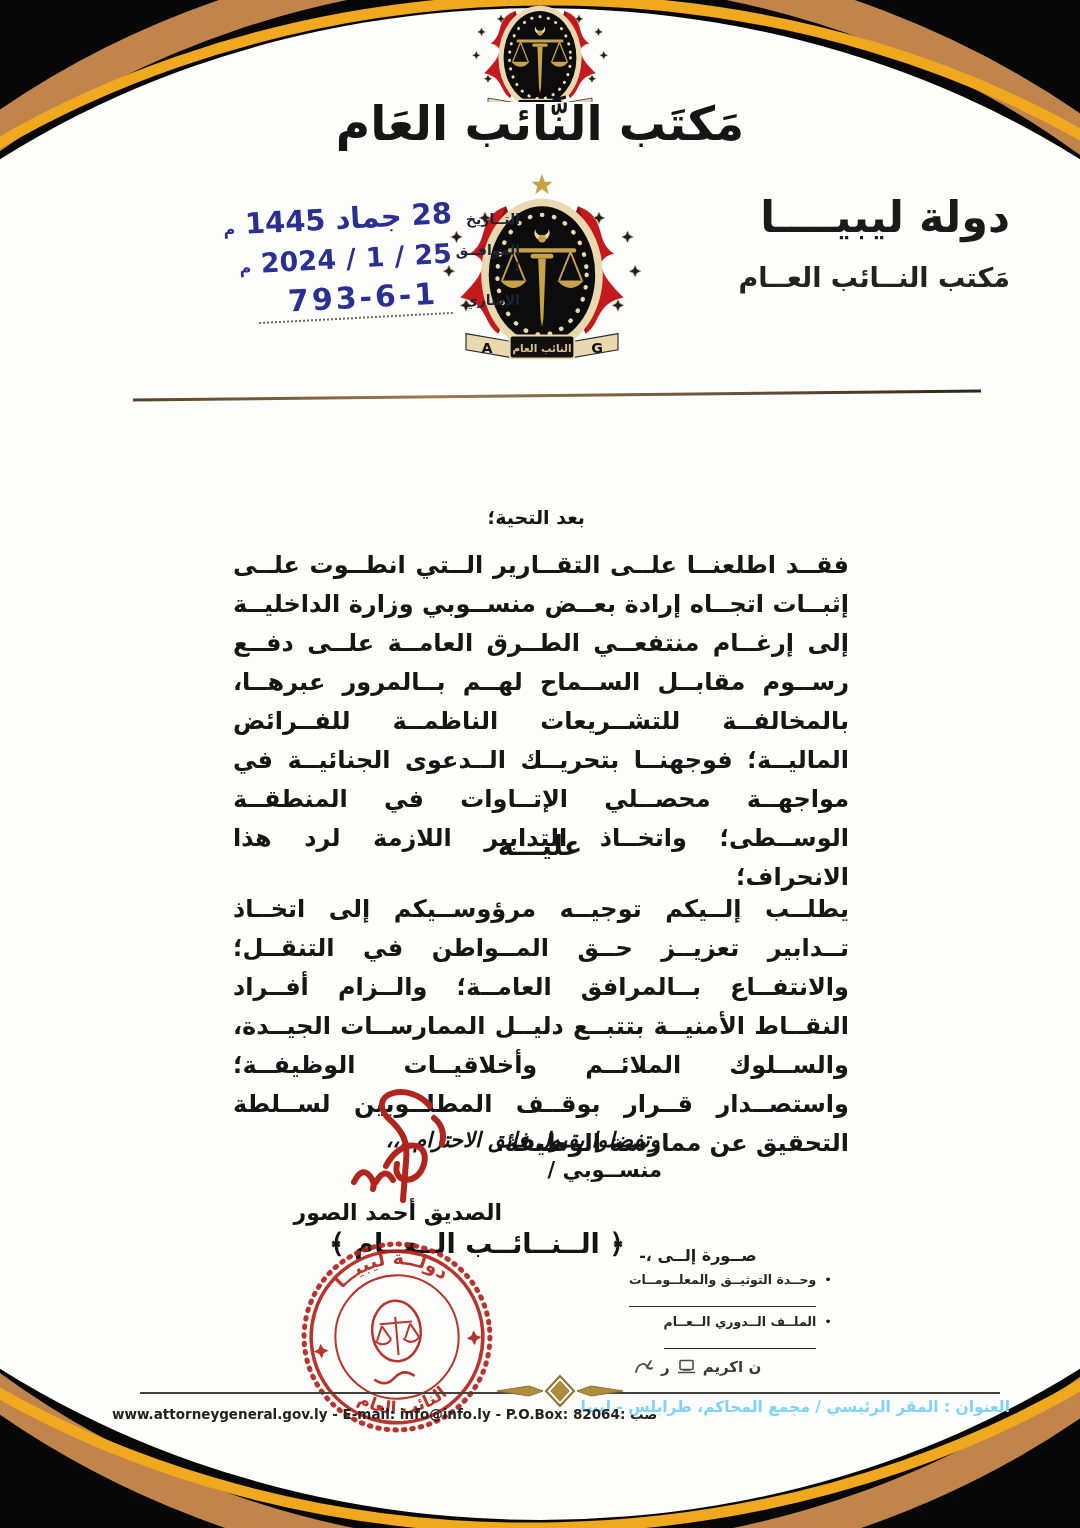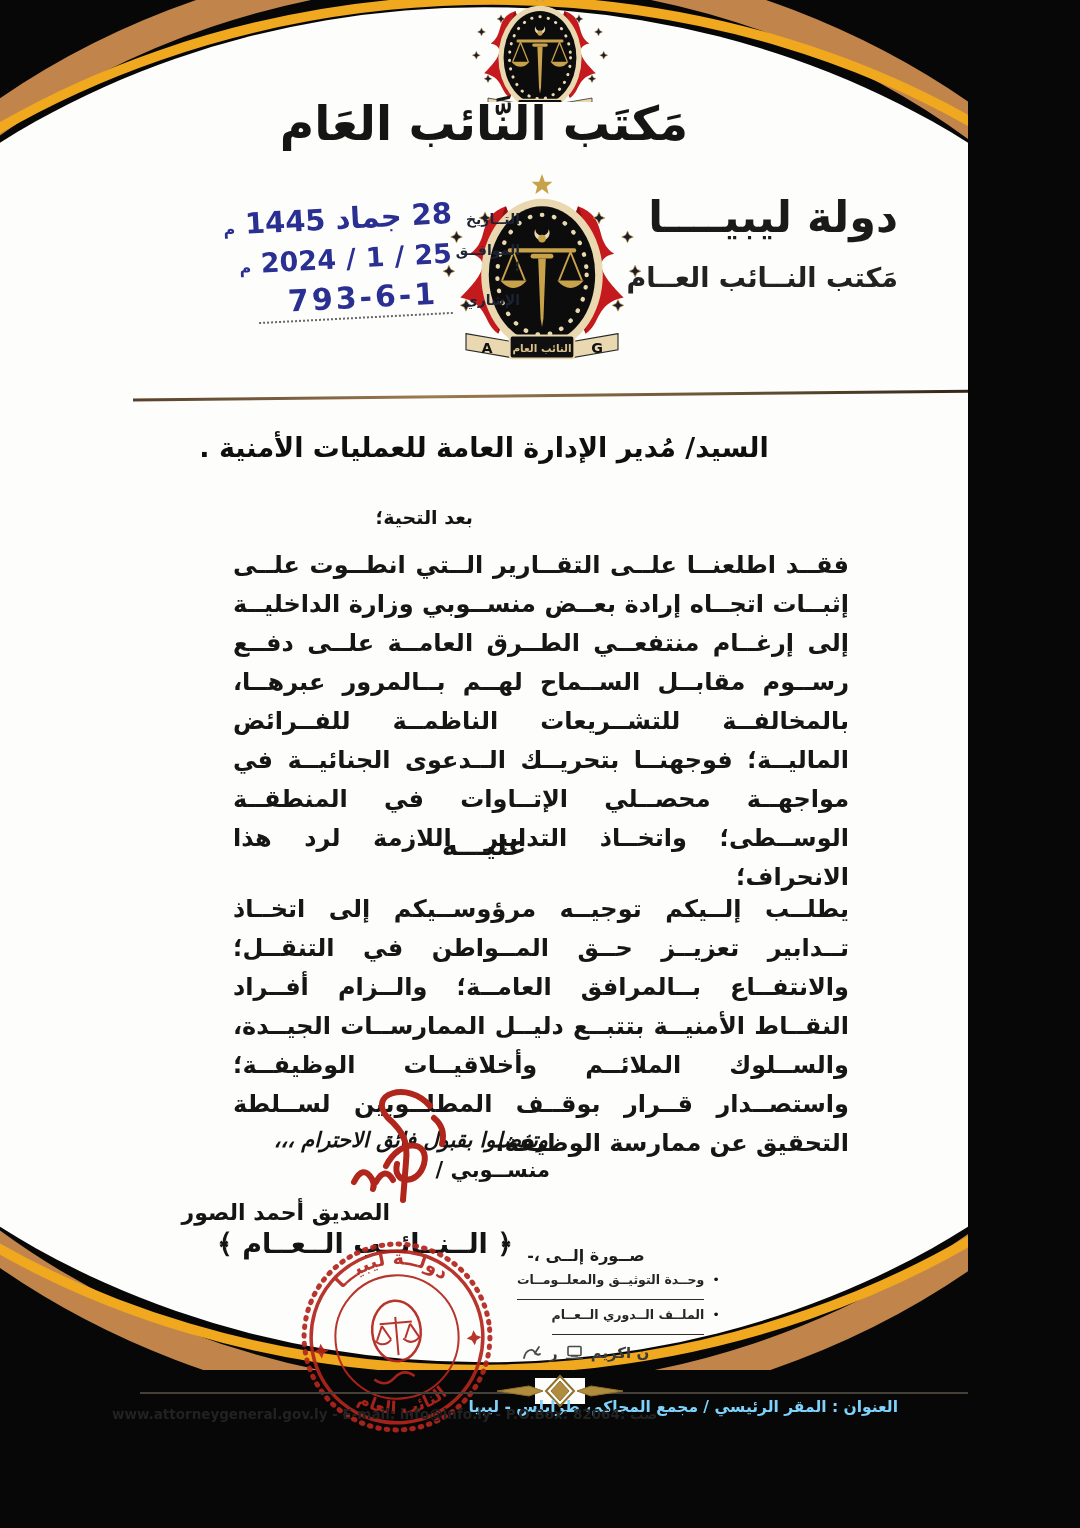--- a/index.html
+++ b/index.html
@@ -1,16 +1,16 @@
 <!DOCTYPE html>
 <html lang="ar"><head>
 <meta charset="utf-8">
 <style>
   html,body{margin:0;padding:0;background:#070707;}
-  .page{position:relative;width:968px;height:1528px;overflow:hidden;
+  .page{position:relative;width:1080px;height:1528px;overflow:hidden;
         font-family:"DejaVu Sans",sans-serif;}
   .frame-svg{position:absolute;inset:0;z-index:0;}
   .content{position:absolute;inset:0;z-index:1;color:#141414;}
 
   .abs{position:absolute;}
   .ctr{width:100%;text-align:center;}
 
   .top-emblem-wrap{left:462px;top:0;width:156px;height:102px;overflow:hidden;}
   .top-emblem-wrap svg{width:156px;height:137px;margin-top:-14px;display:block;}
   .masthead-title{top:96px;font-size:47px;font-weight:bold;color:#151515;letter-spacing:1px;}
@@ -48,21 +48,21 @@
   .sig-title{right:418px;top:1158px;font-size:21px;font-weight:bold;direction:rtl;}
   .sig-name{right:578px;top:1200px;font-size:22px;font-weight:bold;direction:rtl;white-space:nowrap;}
   .sig-role{right:455px;top:1228px;font-size:27px;font-weight:bold;direction:rtl;letter-spacing:1px;white-space:nowrap;}
 
   .stamp-svg{left:296px;top:1236px;width:202px;height:202px;transform:rotate(-5deg);opacity:.92;}
 
   .cc{right:222px;top:1246px;width:320px;direction:rtl;text-align:right;}
   .cc-label{font-size:16px;font-weight:bold;color:#1d1d1d;text-align:center;}
   .cc-item-row{display:flex;align-items:flex-start;gap:8px;margin-top:7px;margin-right:26px;}
   .cc-bullet{font-size:13px;line-height:15px;}
-  .cc-item{font-size:12.5px;font-weight:bold;color:#262626;border-bottom:1.5px solid #2c2c2c;padding-bottom:12px;}
+  .cc-item{font-size:12.5px;font-weight:bold;color:#262626;border-bottom:1.5px solid #2c2c2c;padding-bottom:19px;}
   .typist{margin-top:9px;margin-left:96px;display:flex;direction:ltr;justify-content:flex-start;
     align-items:center;gap:7px;font-size:15px;font-weight:bold;color:#3a3a3a;}
 
   .footer-line{left:140px;top:1392px;width:860px;height:2px;background:#454038;}
   .ornament{left:495px;top:1372px;width:130px;height:38px;}
   .footer-address{right:70px;top:1398px;font-size:15.5px;font-weight:bold;direction:rtl;color:#7dd3fc;}
   .footer-contact{left:112px;top:1406px;font-size:13.5px;font-weight:bold;color:#222;}
 </style>
 </head>
 <body>
@@ -167,21 +167,20 @@
         </span>
       </div>
       <div class="meta-row">
         <span class="meta-label">الإشاري</span>
         <span class="hand ref-box">793-6-1</span>
       </div>
     </div>
 
     <div class="abs scan-line"></div>
 
-    <div class="abs ctr recipient">السيد/ مُدير الإدارة العامة للعمليات الأمنية .</div>
     <div class="abs salutation">بعد التحية؛</div>
     <div class="abs body-par p1">فقــد اطلعنــا علــى التقــارير الــتي انطــوت علــى إثبــات اتجــاه إرادة بعــض منســوبي وزارة الداخليــة إلى إرغــام منتفعــي الطــرق العامــة علــى دفــع رســوم مقابــل الســماح لهــم بــالمرور عبرهــا، بالمخالفــة للتشــريعات الناظمــة للفــرائض الماليــة؛ فوجهنــا بتحريــك الــدعوى الجنائيــة في مواجهــة محصــلي الإتــاوات في المنطقــة الوســطى؛ واتخــاذ التدابير اللازمة لرد هذا الانحراف؛</div>
     <div class="abs ctr transition">عليـــه</div>
     <div class="abs body-par p2">يطلــب إلــيكم توجيــه مرؤوســيكم إلى اتخــاذ تــدابير تعزيــز حــق المــواطن في التنقــل؛ والانتفــاع بــالمرافق العامــة؛ والــزام أفــراد النقــاط الأمنيــة بتتبــع دليــل الممارســات الجيــدة، والســلوك الملائــم وأخلاقيــات الوظيفــة؛ واستصــدار قــرار بوقــف المطلــوبين لســلطة التحقيق عن ممارسة الوظيفة.</div>
     <div class="abs closing">وتفضلوا بقبول فائق الاحترام ،،،</div>
 
     <svg class="abs sig-svg" viewBox="0 0 150 145">
       <g fill="none" stroke="#b0251c" stroke-width="6" stroke-linecap="round">
         <path d="M100,28 C78,2 36,16 58,40 C74,54 78,64 76,84 L73,122"></path>
         <path d="M56,88 C70,60 100,62 94,86 C88,108 62,106 67,86"></path>

